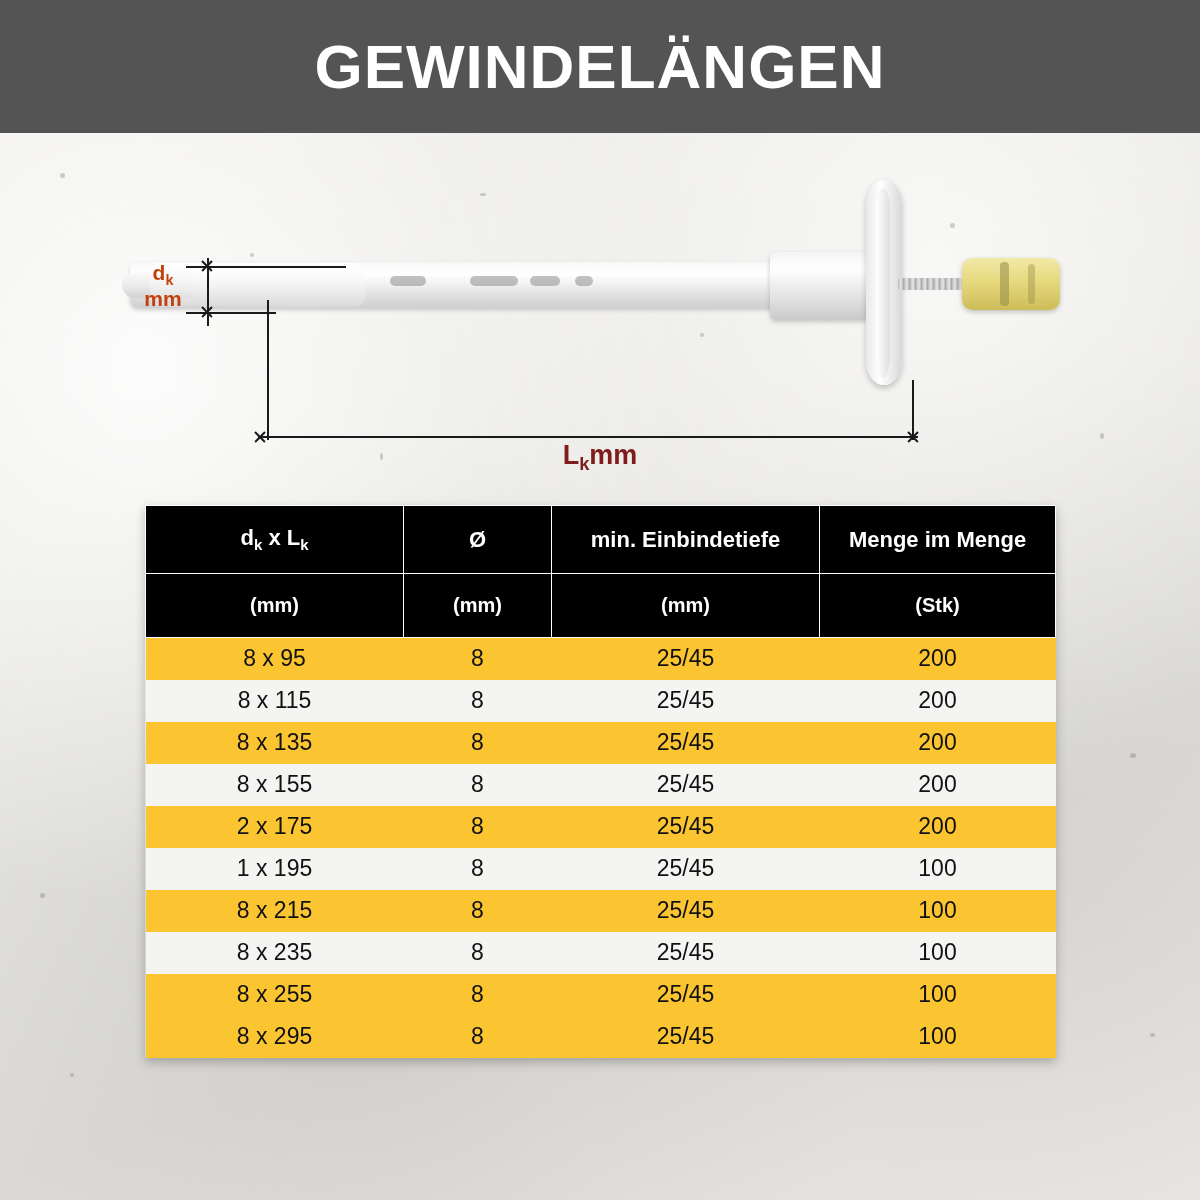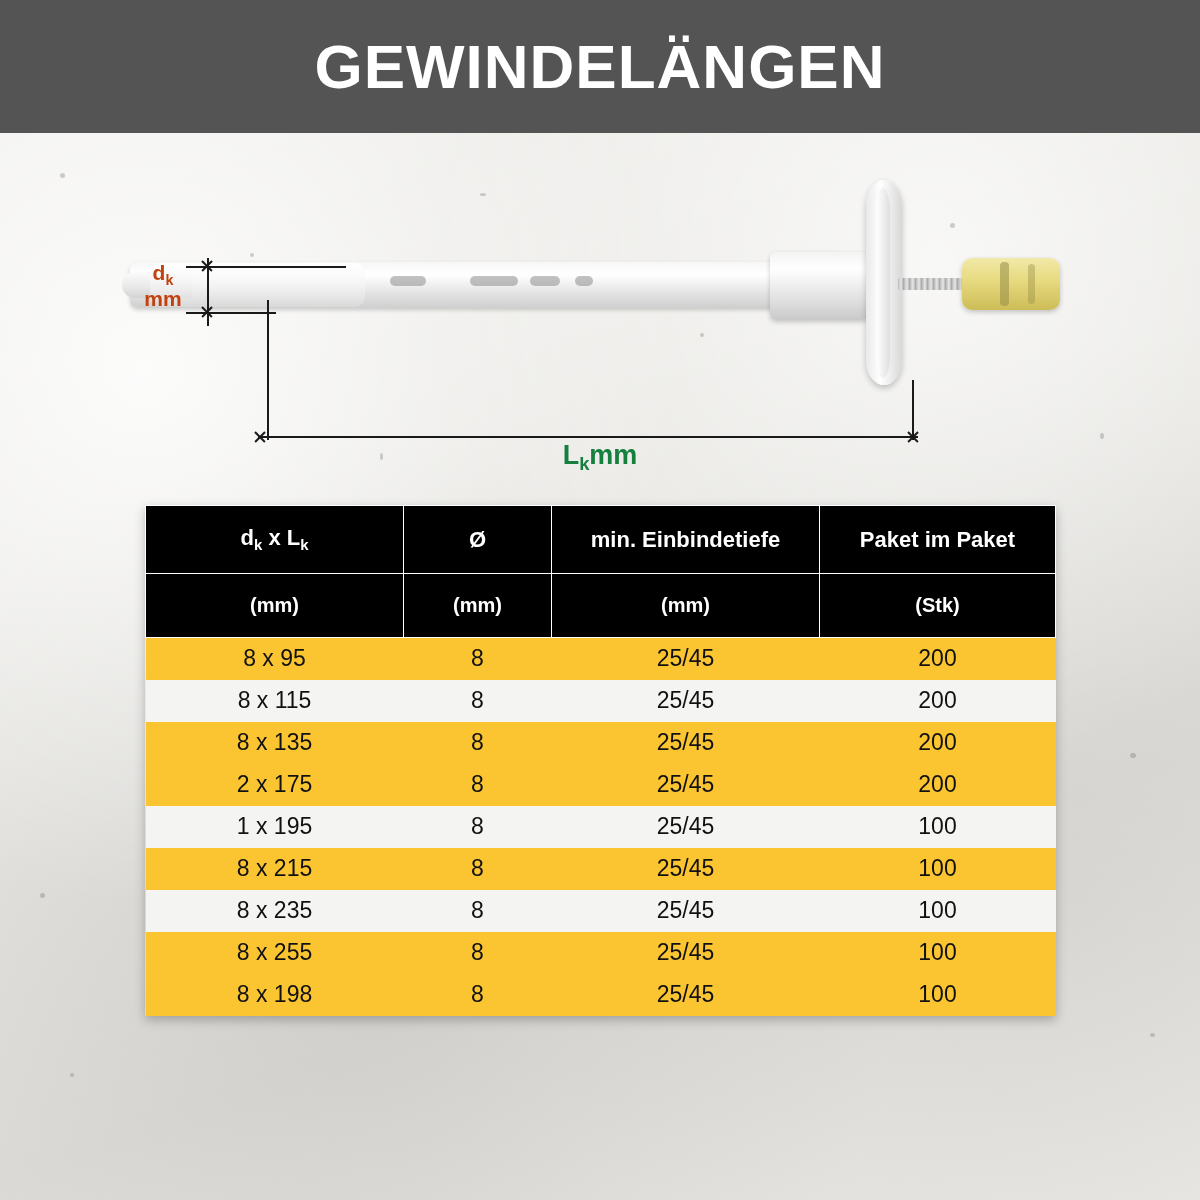--- a/index.html
+++ b/index.html
@@ -158,21 +158,21 @@
     color: #c2410c;
     line-height: 1.05;
   }
   .lk-label {
     position: absolute;
     left: 470px; top: 440px;
     width: 260px;
     text-align: center;
     font-size: 27px;
     font-weight: bold;
-    color: #15803d;
+    color: #7f1d1d;
   }
   sub { font-size: 0.68em; }
 
   
   .xmark {
     position: absolute;
     width: 14px; height: 14px;
   }
   .xmark::before, .xmark::after {
     content: "";
@@ -302,21 +302,21 @@
           <col class="c3">
           <col class="c4">
       </colgroup>
       <thead>
         <tr>
           <th>
             <span>d</span><sub>k</sub><span> x L</span><sub>k</sub>
           </th>
           <th>Ø</th>
           <th>min. Einbindetiefe</th>
-          <th>Paket im Paket</th>
+          <th>Menge im Menge</th>
         </tr>
         <tr class="units">
           <th>(mm)</th>
           <th>(mm)</th>
           <th>(mm)</th>
           <th>(Stk)</th>
         </tr>
       </thead>
       <tbody id="table-body">
           <tr class="odd">
@@ -330,20 +330,26 @@
             <td>8</td>
             <td>25/45</td>
             <td>200</td>
           </tr>
           <tr class="odd">
             <td>8 x 135</td>
             <td>8</td>
             <td>25/45</td>
             <td>200</td>
           </tr>
+          <tr class="even">
+            <td>8 x 155</td>
+            <td>8</td>
+            <td>25/45</td>
+            <td>200</td>
+          </tr>
           <tr class="odd">
             <td>2 x 175</td>
             <td>8</td>
             <td>25/45</td>
             <td>200</td>
           </tr>
           <tr class="even">
             <td>1 x 195</td>
             <td>8</td>
             <td>25/45</td>
@@ -361,21 +367,21 @@
             <td>25/45</td>
             <td>100</td>
           </tr>
           <tr class="odd">
             <td>8 x 255</td>
             <td>8</td>
             <td>25/45</td>
             <td>100</td>
           </tr>
           <tr class="odd">
-            <td>8 x 198</td>
+            <td>8 x 295</td>
             <td>8</td>
             <td>25/45</td>
             <td>100</td>
           </tr>
         </tbody>
     </table>
   </div>
 
 </div>
 

